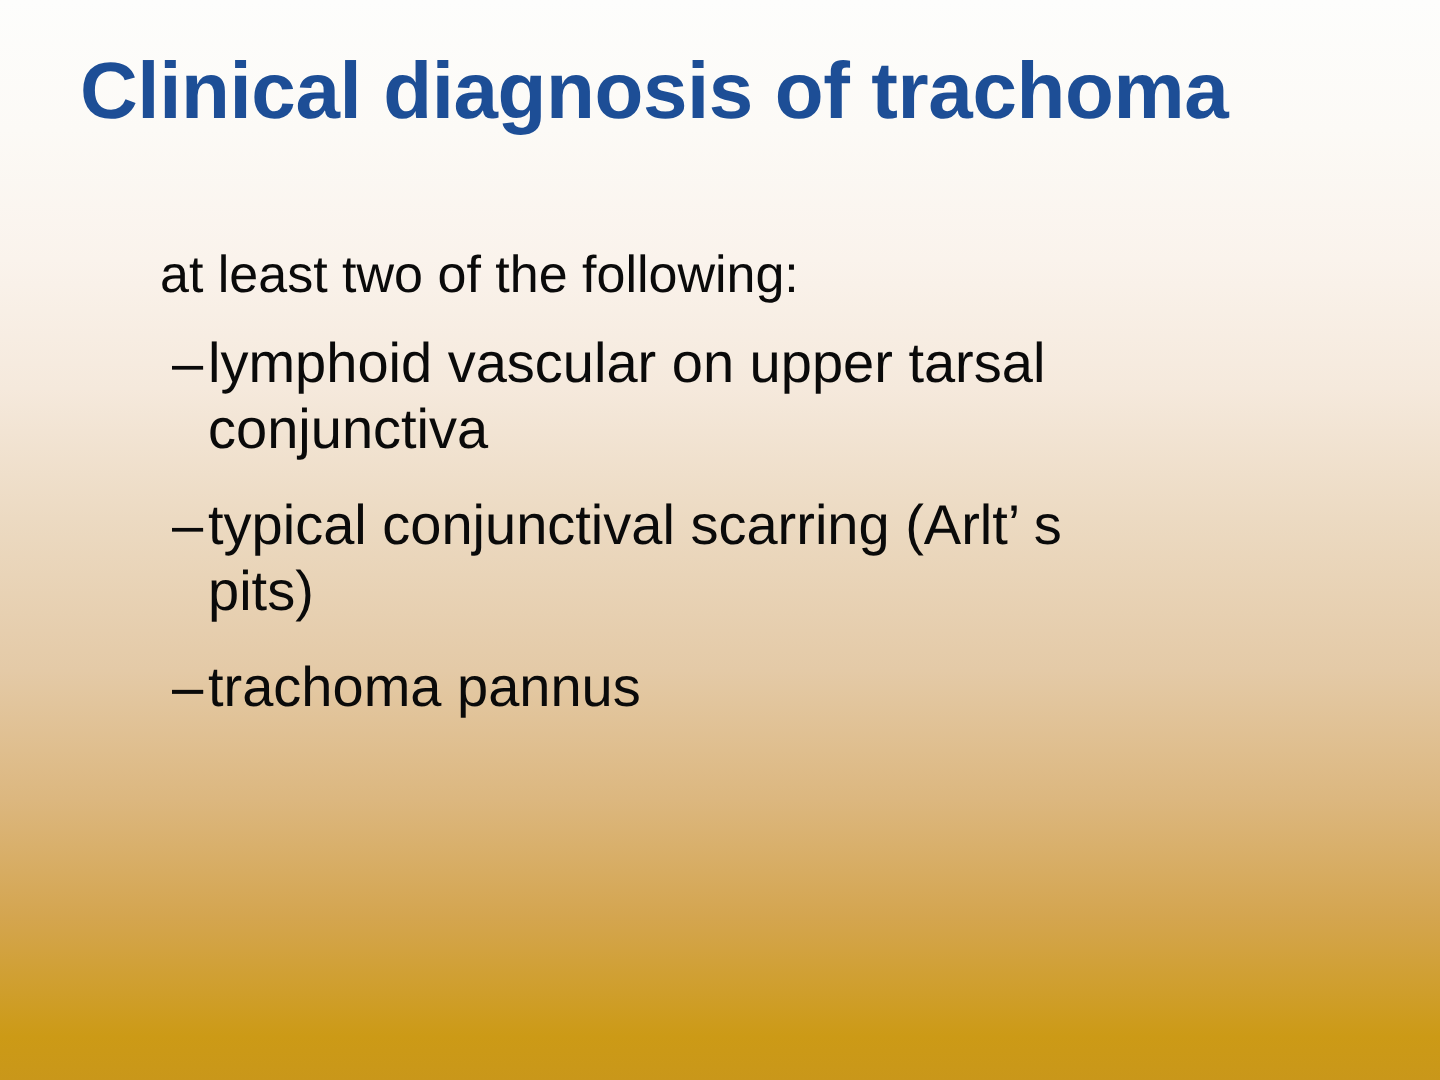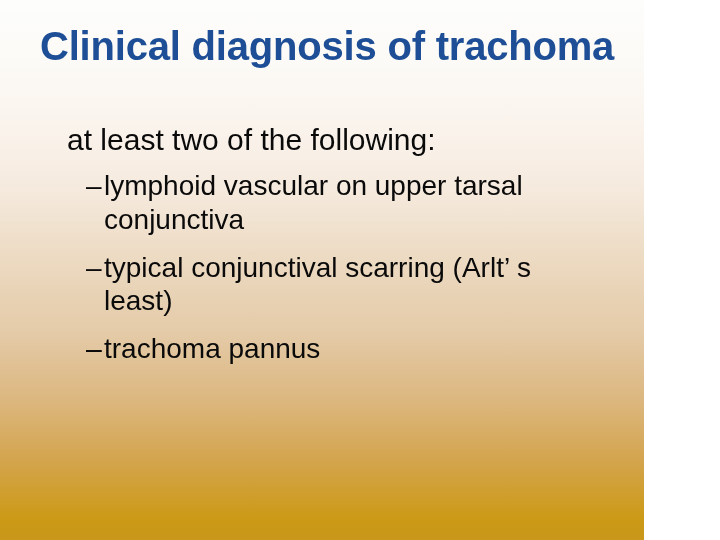--- a/index.html
+++ b/index.html
@@ -8,21 +8,21 @@
   }
   body {
     width: 720px;
     height: 540px;
     overflow: hidden;
     font-family: "Liberation Sans", sans-serif;
     background: #ffffff;
   }
   #slide {
     position: relative;
-    width: 644px;
+    width: 720px;
     height: 540px;
     box-sizing: border-box;
     background: linear-gradient(to bottom,
       #fdfdfc 0%,
       #fcfaf6 12%,
       #faf3ec 24%,
       #f5e9dc 36%,
       #ecdac2 48%,
       #e4caa7 62%,
       #dcb77f 74%,
@@ -43,23 +43,23 @@
     line-height: 1.12;
     white-space: nowrap;
   }
   #body-content {
     position: absolute;
     left: 0;
     top: 122px;
     width: 720px;
   }
   .level1 {
-    margin: 0 0 12px 1px;
+    margin: 0 0 12px 14px;
     padding: 0 20px 0 66px;
-    font-size: 30px;
+    font-size: 26px;
     line-height: 1.18;
     color: #0a0a0a;
   }
   .bullet-list {
     list-style: none;
     margin: 0;
     padding: 0;
   }
   .bullet-item {
     position: relative;
@@ -100,21 +100,21 @@
 
       <li class="bullet-item">
         <span class="bullet-dash">–</span>
         <span class="bullet-text">lymphoid vascular on upper tarsal
 conjunctiva</span>
       </li>
 
       <li class="bullet-item">
         <span class="bullet-dash">–</span>
         <span class="bullet-text">typical conjunctival scarring (Arlt’ s
-least)</span>
+pits)</span>
       </li>
 
       <li class="bullet-item">
         <span class="bullet-dash">–</span>
       </li>
 
       <li class="bullet-item">
         <span class="bullet-dash">–</span>
         <span class="bullet-text">trachoma pannus</span>
       </li>

